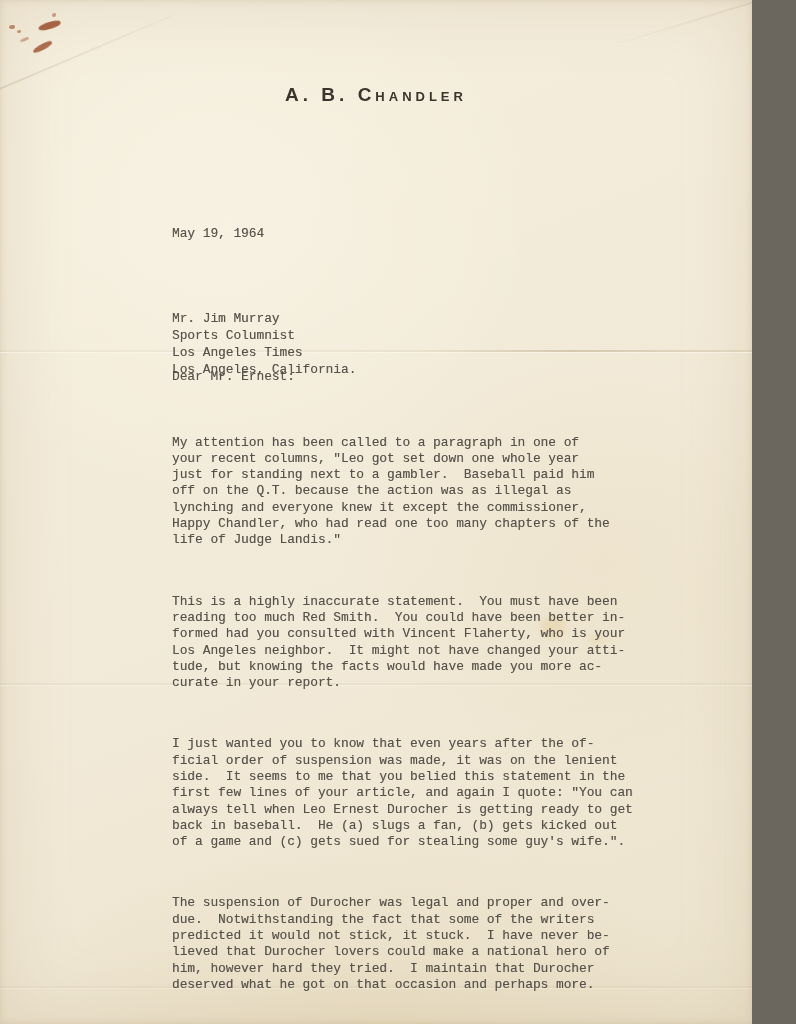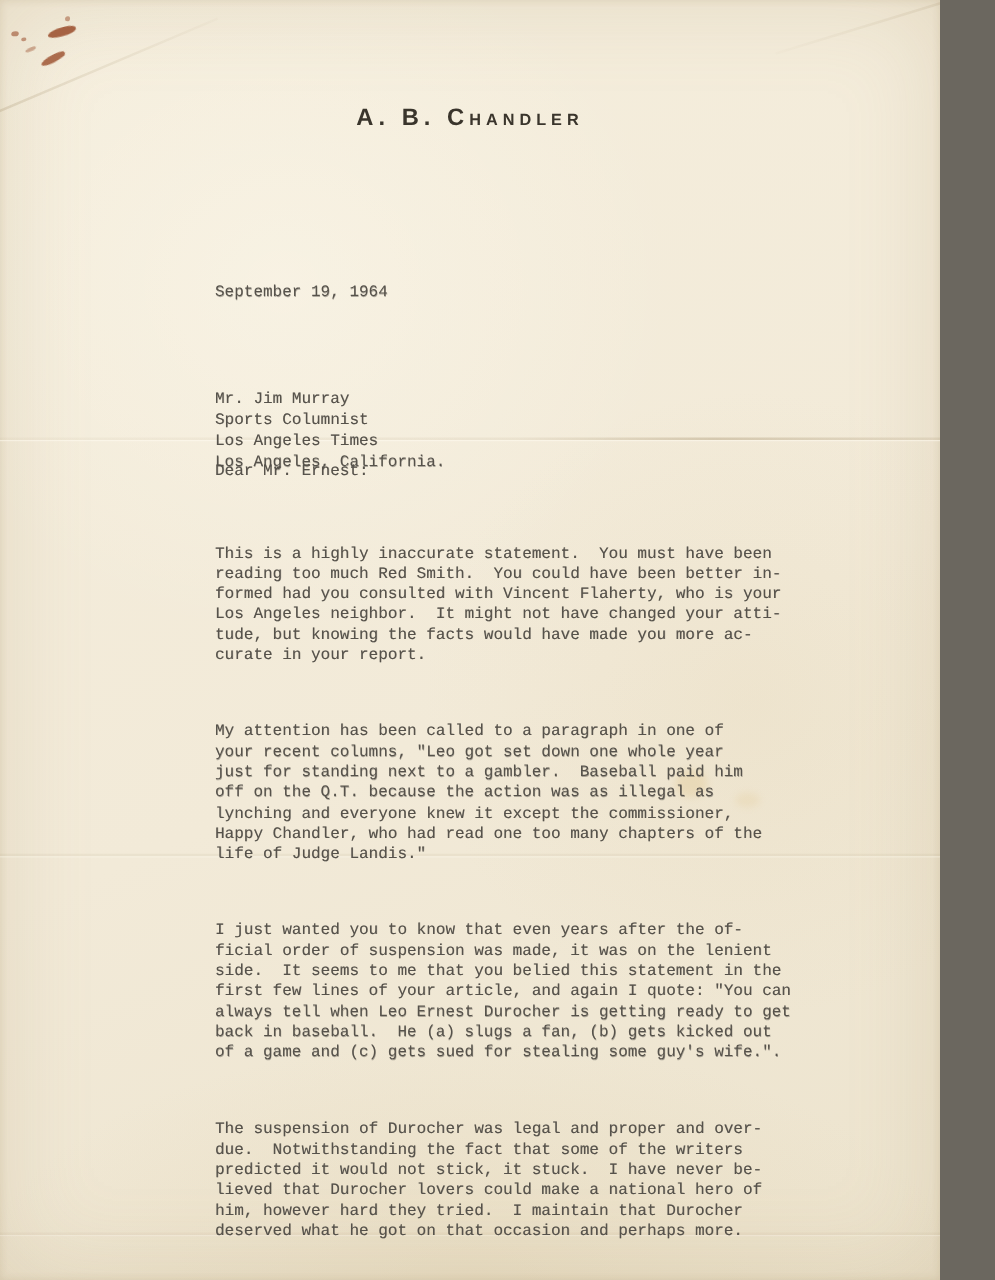--- a/index.html
+++ b/index.html
@@ -147,43 +147,43 @@
   <div class="stain s4"></div>
   <div class="stain s5"></div>
   <div class="stain s6"></div>
   <div class="blemish b1"></div>
   <div class="blemish b2"></div>
 
   <header class="letterhead">
     <div class="lh-name">A. B. Chandler</div>
   </header>
 
-  <div class="type date">September 19, 1964</div>
+  <div class="type date">May 19, 1964</div>
 
   <div class="type recipient">Mr. Jim Murray
 Sports Columnist
 Los Angeles Times
 Los Angeles, California.</div>
 
   <div class="type salutation">Dear Mr. Ernest:</div>
 
   <div class="type body">
-    <p>This is a highly inaccurate statement.  You must have been
-reading too much Red Smith.  You could have been better in-
-formed had you consulted with Vincent Flaherty, who is your
-Los Angeles neighbor.  It might not have changed your atti-
-tude, but knowing the facts would have made you more ac-
-curate in your report.</p>
     <p>My attention has been called to a paragraph in one of
 your recent columns, "Leo got set down one whole year
 just for standing next to a gambler.  Baseball paid him
 off on the Q.T. because the action was as illegal as
 lynching and everyone knew it except the commissioner,
 Happy Chandler, who had read one too many chapters of the
 life of Judge Landis."</p>
+    <p>This is a highly inaccurate statement.  You must have been
+reading too much Red Smith.  You could have been better in-
+formed had you consulted with Vincent Flaherty, who is your
+Los Angeles neighbor.  It might not have changed your atti-
+tude, but knowing the facts would have made you more ac-
+curate in your report.</p>
     <p>I just wanted you to know that even years after the of-
 ficial order of suspension was made, it was on the lenient
 side.  It seems to me that you belied this statement in the
 first few lines of your article, and again I quote: "You can
 always tell when Leo Ernest Durocher is getting ready to get
 back in baseball.  He (a) slugs a fan, (b) gets kicked out
 of a game and (c) gets sued for stealing some guy's wife.".</p>
     <p>The suspension of Durocher was legal and proper and over-
 due.  Notwithstanding the fact that some of the writers
 predicted it would not stick, it stuck.  I have never be-

